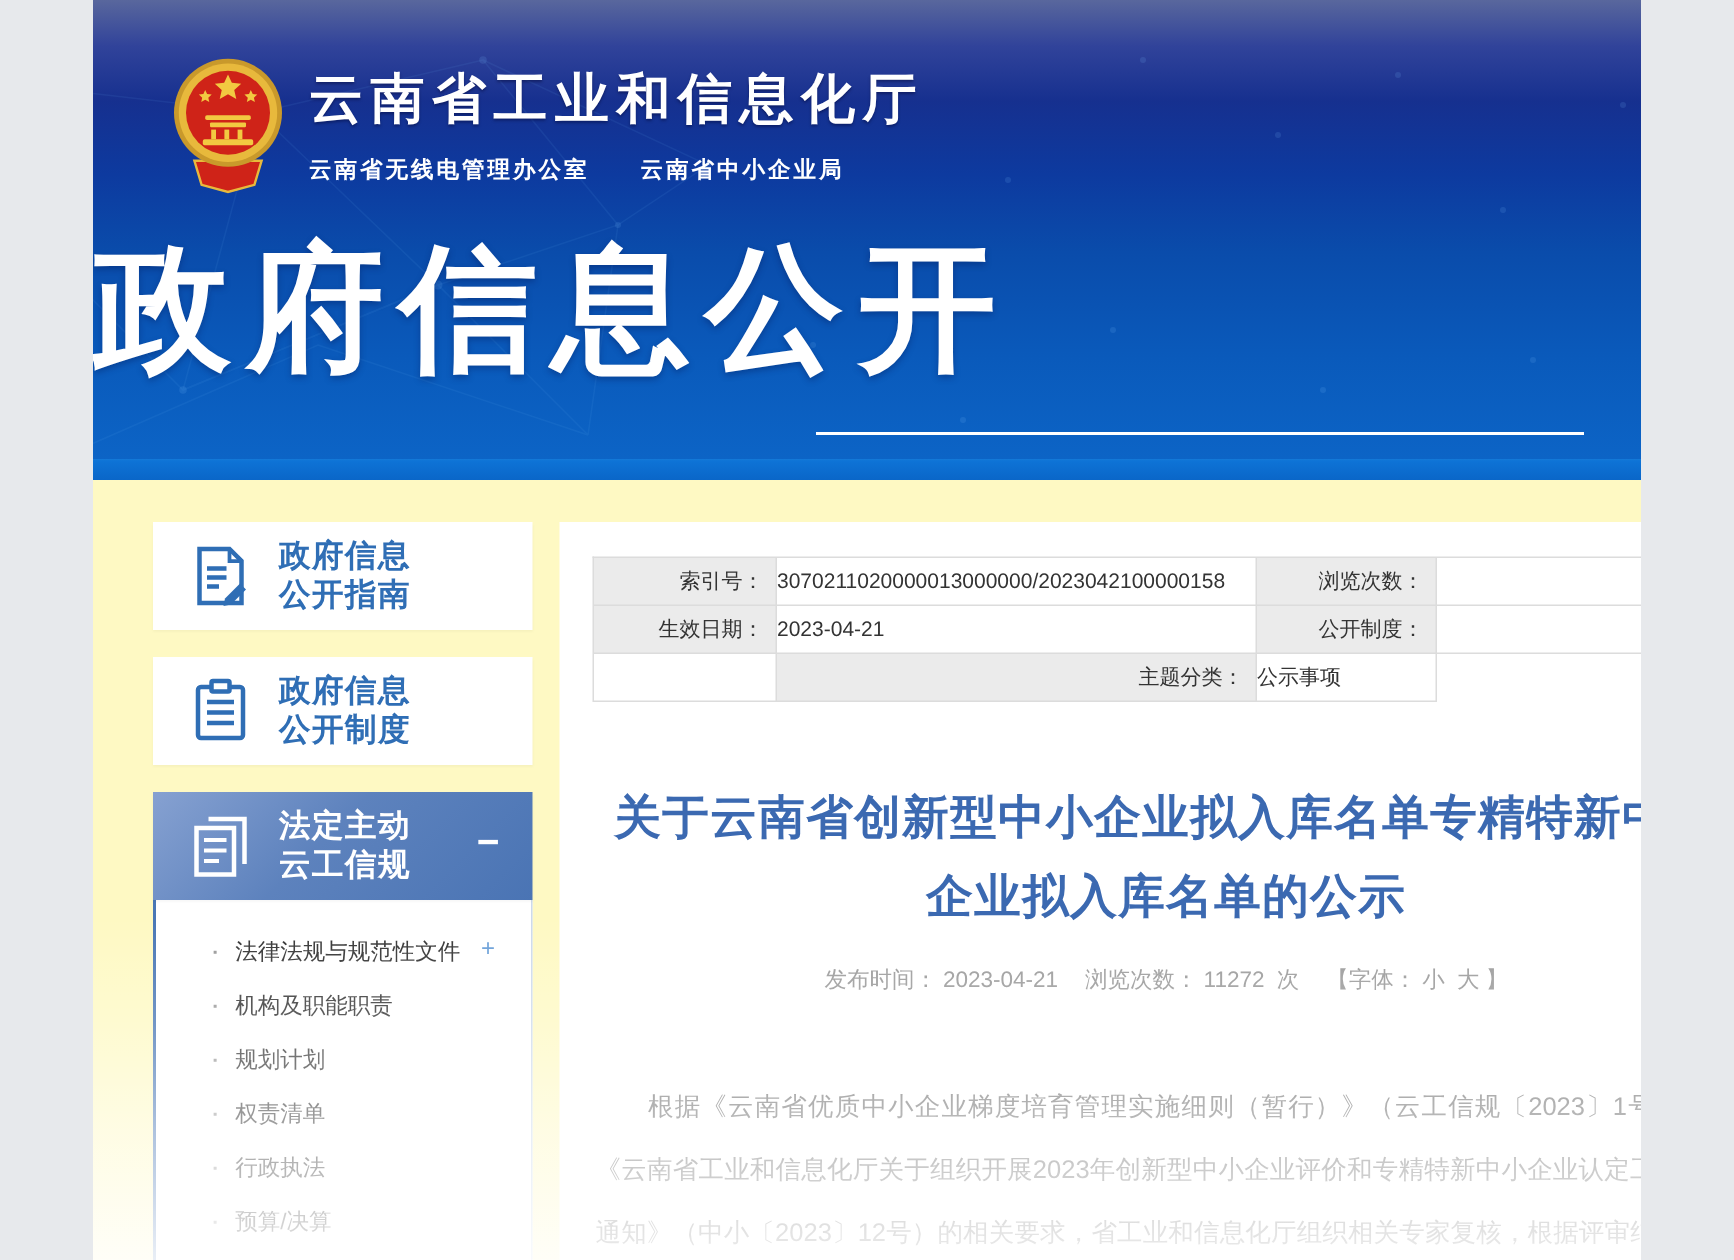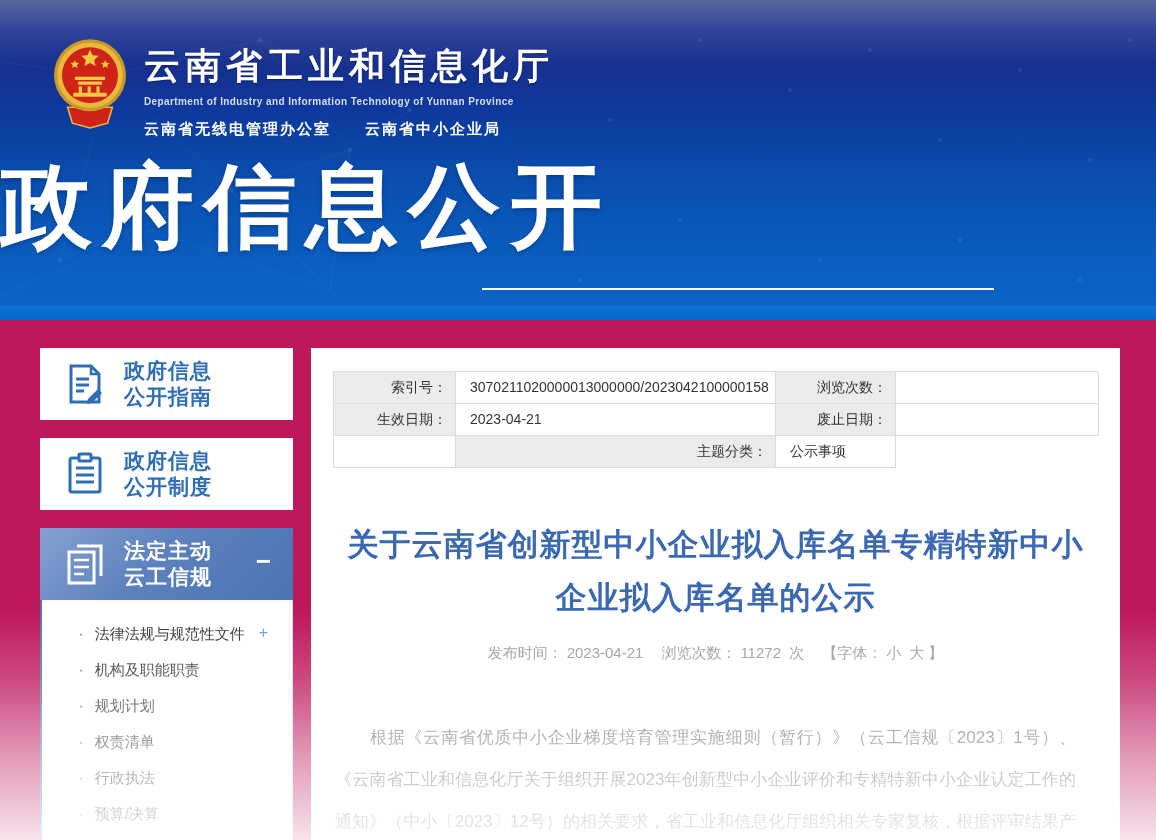--- a/index.html
+++ b/index.html
@@ -1,19 +1,19 @@
 <!DOCTYPE html>
 <html><head>
 <meta charset="utf-8">
 <style>
   * { margin:0; padding:0; box-sizing:border-box; }
   html,body { background:#e7e9ec; }
   .page {
-    position:relative; width:1156px; height:840px; margin:0 auto;
-    background:#be185d; overflow:hidden;
+    position:relative; width:1032px; height:840px; margin:0 auto;
+    background:#fef9c3; overflow:hidden;
     font-family:"Liberation Sans","DejaVu Sans",sans-serif;
   }
   
   .header {
     position:absolute; top:0; left:0; width:1156px; height:306px;
     background:linear-gradient(180deg,#59679d 0%,#31439a 10%,#16308f 22%,#0d3a9f 38%,#0a4cab 55%,#0a5abb 78%,#0c64c6 100%);
     overflow:hidden;
   }
   .net-decor { position:absolute; left:0; top:0; opacity:.55; }
   .header-strip {
@@ -75,21 +75,21 @@
     margin:23px 0 0 22px; width:765px;
     display:grid; grid-template-columns:122px 320px 120px 203px;
     border-top:1px solid #dcdcdc; border-left:1px solid #dcdcdc;
   }
   .mcell {
     height:32px; line-height:31px; font-size:14px; color:#333;
     border-right:1px solid #dcdcdc; border-bottom:1px solid #dcdcdc;
     overflow:hidden; white-space:nowrap;
   }
   .mcell.mlabel { background:#ebebeb; text-align:right; padding-right:8px; }
-  .mcell.mvalue { background:#fff; padding-left:14px; }
+  .mcell.mvalue { background:#fff; }
   .article-title {
     margin:50px 28px 0; text-align:center;
     color:#3b69b1; font-size:31px; font-weight:bold; line-height:53px; letter-spacing:1px;
   }
   .article-meta { margin-top:20px; text-align:center; color:#9a9a9a; font-size:15px; }
   .article-meta span { margin:0 2px; }
   .article-meta .gap { margin-left:16px; }
   .font-btn { cursor:pointer; }
   .article-body {
     margin:54px 44px 0 24px; color:#6e6e6e; font-size:17px; line-height:42px;
@@ -153,21 +153,20 @@
           <rect x="31" y="48" width="38" height="4" rx="1.5"></rect>
           <rect x="35" y="54" width="30" height="4" rx="1"></rect>
           <rect x="36" y="60" width="4" height="8"></rect>
             <rect x="47" y="60" width="4" height="8"></rect>
             <rect x="58" y="60" width="4" height="8"></rect>
           <rect x="29" y="68" width="42" height="5" rx="1.5"></rect>
         </g>
       </svg>
       <div class="logo-text">
         <div class="dept-cn">云南省工业和信息化厅</div>
-        <div class="dept-en">Department of Industry and Information Technology of Yunnan Province</div>
         <div class="dept-sub">云南省无线电管理办公室　　云南省中小企业局</div>
       </div>
     </div>
 
     <div class="banner-title">政府信息公开</div>
     <div class="banner-underline"></div>
   </div>
   <div class="header-strip"></div>
 
   <div class="sidebar">
@@ -239,21 +238,21 @@
   <div class="main">
 
     <div class="meta-table">
       <div class="mcell mlabel">索引号：</div>
       <div class="mcell mvalue">3070211020000013000000/2023042100000158</div>
       <div class="mcell mlabel">浏览次数：</div>
       <div class="mcell mvalue"></div>
 
       <div class="mcell mlabel">生效日期：</div>
       <div class="mcell mvalue">2023-04-21</div>
-      <div class="mcell mlabel">废止日期：</div>
+      <div class="mcell mlabel">公开制度：</div>
       <div class="mcell mvalue"></div>
 
       <div class="mcell mvalue"></div>
       <div class="mcell mlabel">主题分类：</div>
       <div class="mcell mvalue">公示事项</div>
     </div>
 
     <div class="article-title">关于云南省创新型中小企业拟入库名单专精特新中小企业拟入库名单的公示</div>
 
     <div class="article-meta">

